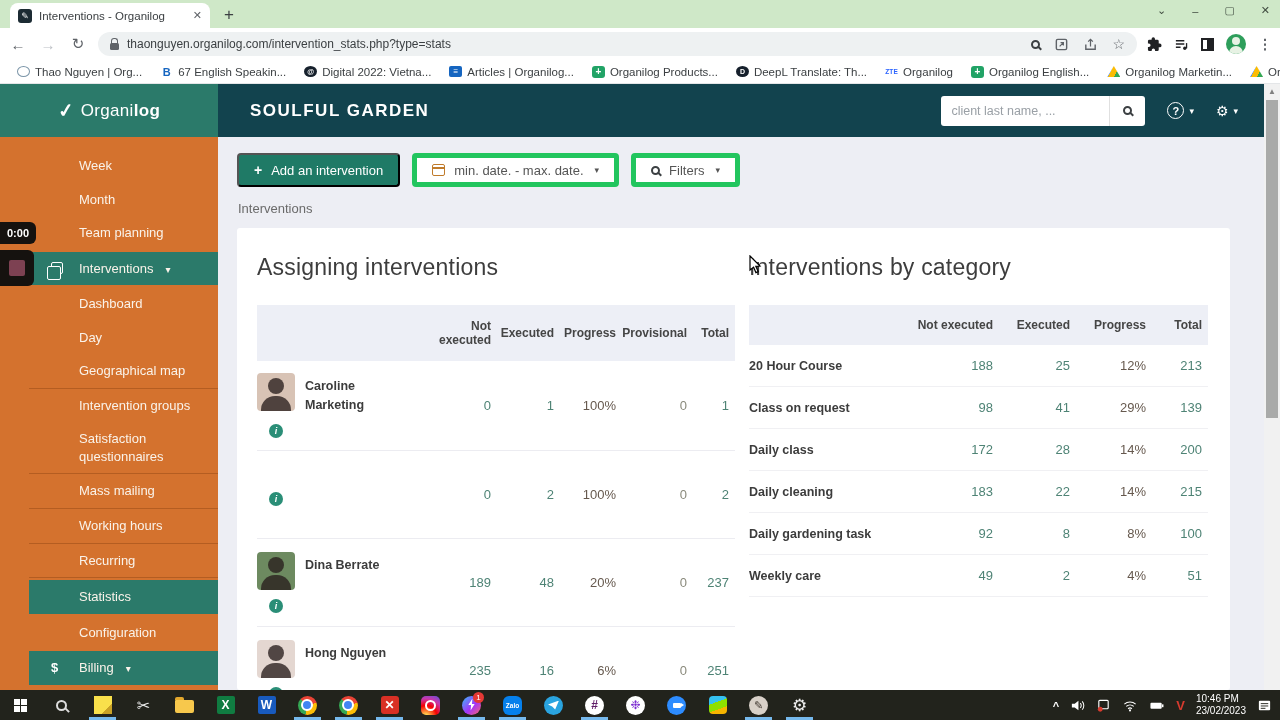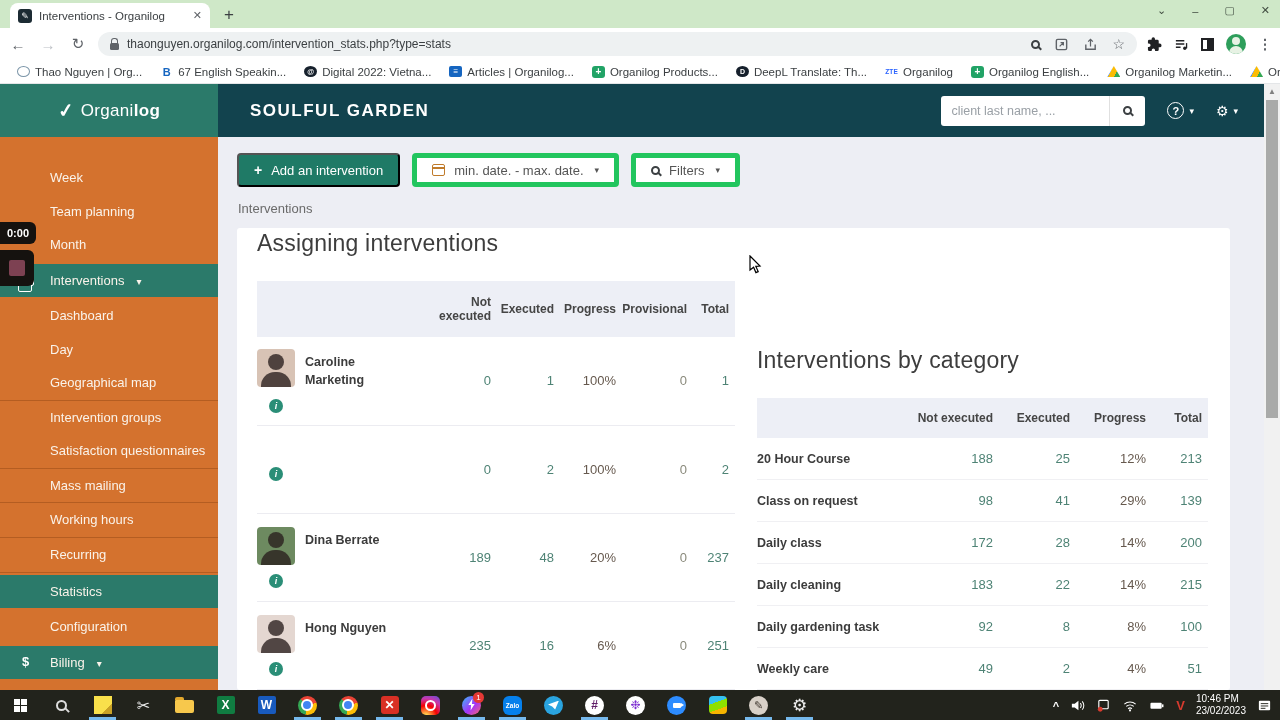--- a/index.html
+++ b/index.html
@@ -45,21 +45,21 @@
   .bi-zte{color:#2962ff;font-size:6.5px;letter-spacing:.2px;}
   .bi-drive{width:12px;height:11px;clip-path:polygon(50% 0,100% 100%,0 100%);background:linear-gradient(115deg,#4285f4 35%,#fbbc04 35% 68%,#34a853 68%);}
   
   .app { flex:1; display:flex; position:relative; overflow:hidden; }
   
   .sidebar { width:218px; background:#d4722e; display:flex; flex-direction:column; flex:0 0 218px; overflow:hidden;}
   .logo { height:53px; background:#2b7a6a; display:flex; align-items:center; justify-content:center; gap:7px; color:#fff; }
   .logo .chk { font-size:19px; font-weight:bold; transform:rotate(-6deg); }
   .logo .ltxt { font-size:17px; letter-spacing:.3px; }
   .logo .ltxt b { font-weight:bold; }
-  .sidenav { padding-top:24px; }
+  .sidenav { padding-top:12px;margin-left:29px; }
   .side-item { padding:8px 10px 8px 50px; color:#faf3ea; font-size:13px; line-height:1.35; position:relative; }
   .side-item.divider { border-bottom:1px solid rgba(120,55,10,.35); }
   .side-item.teal { background:#2b7a6a; padding-left:50px; margin:2px 0; }
   .side-item .s-ico { position:absolute; left:22px; top:50%; transform:translateY(-50%); }
   .side-item .caret { margin-left:12px; font-size:10px; }
   .pages-ico { display:inline-block; width:12px; height:12px; border:1.5px solid #fff; border-radius:2px; position:relative; background:#2b7a6a;}
   .pages-ico::before { content:""; position:absolute; width:12px; height:12px; border:1.5px solid #fff; border-radius:2px; left:-5px; top:3px; background:#2b7a6a;}
   .dollar-ico { font-weight:bold; font-size:13px; color:#fff; }
   
   .main { flex:1; display:flex; flex-direction:column; overflow:hidden; }
@@ -79,21 +79,21 @@
   .content { flex:1; padding:16px 0 0 19px; overflow:hidden; display:flex; flex-direction:column;}
   .actionsrow { display:flex; gap:12px; align-items:center; }
   .btn { height:34px; border-radius:4px; display:flex; align-items:center; gap:9px; padding:0 15px; font-size:13px; }
   .btn-add { background:#1f7a66; color:#fff; }
   .btn-add .plus { font-size:14px; font-weight:bold; }
   .btn-white { background:#fff; border:5px solid #22c55e; color:#555; }
   .cal-ico { width:13px; height:12px; border:1.5px solid #c07b2b; border-radius:2px; position:relative; }
   .cal-ico::before { content:""; position:absolute; top:2px; left:0; right:0; height:1.5px; background:#c07b2b; }
   .btn .caret { font-size:9px; color:#555; margin-left:2px;}
   .breadcrumb { font-size:13px; color:#6a6a6a; margin:14px 0 12px 1px; }
-  .card { background:#fff; border-radius:3px; margin-right:34px; flex:1; display:flex; padding:22px 22px 0 20px; gap:22px; overflow:hidden;align-items:flex-end;}
+  .card { background:#fff; border-radius:3px; margin-right:34px; flex:1; display:flex; padding:22px 22px 0 20px; gap:14px; overflow:hidden;}
   .tblsec h2 { font-size:23px; font-weight:500; color:#3d3d3d; margin:4px 0 24px; letter-spacing:.2px;}
   .tbl-left { width:478px; flex:0 0 478px; }
   .tbl-right { flex:1; }
   .thead { background:#edeff6; display:flex; align-items:center; font-size:12px; font-weight:bold; color:#454545; }
   .thead.ha { height:56px; } .thead.hb { height:40px; }
   .ncol { flex:1; }
   .vcol { text-align:right; padding-right:6px; }
   .a0{width:70px;} .a1{width:63px;} .a2{width:62px;} .a3{width:71px;} .a4{width:42px;}
   .b0{width:108px;} .b1{width:77px;} .b2{width:76px;} .b3{width:56px;}
   .trow { display:flex; align-items:center; border-bottom:1px solid #ececf1; padding:12px 0; min-height:88px; }
@@ -258,22 +258,22 @@
   </div>
 
   <div class="app">
     <aside class="sidebar">
       <div class="logo">
         <span class="chk">✓</span>
         <span class="ltxt" id="logoText">Organi<b>log</b></span>
       </div>
       <nav class="sidenav" id="sidenav">
           <div class="side-item"><span>Week</span></div>
+          <div class="side-item"><span>Month</span></div>
           <div class="side-item"><span>Team planning</span></div>
-          <div class="side-item"><span>Month</span></div>
           <div class="side-item teal"><span class="s-ico pages-ico"></span><span>Interventions</span><span class="caret">▾</span></div>
           <div class="side-item"><span>Dashboard</span></div>
           <div class="side-item"><span>Day</span></div>
           <div class="side-item divider"><span>Geographical map</span></div>
           <div class="side-item"><span>Intervention groups</span></div>
           <div class="side-item divider"><span>Satisfaction questionnaires</span></div>
           <div class="side-item divider"><span>Mass mailing</span></div>
           <div class="side-item divider"><span>Working hours</span></div>
           <div class="side-item divider"><span>Recurring</span></div>
           <div class="side-item teal"><span>Statistics</span></div>

